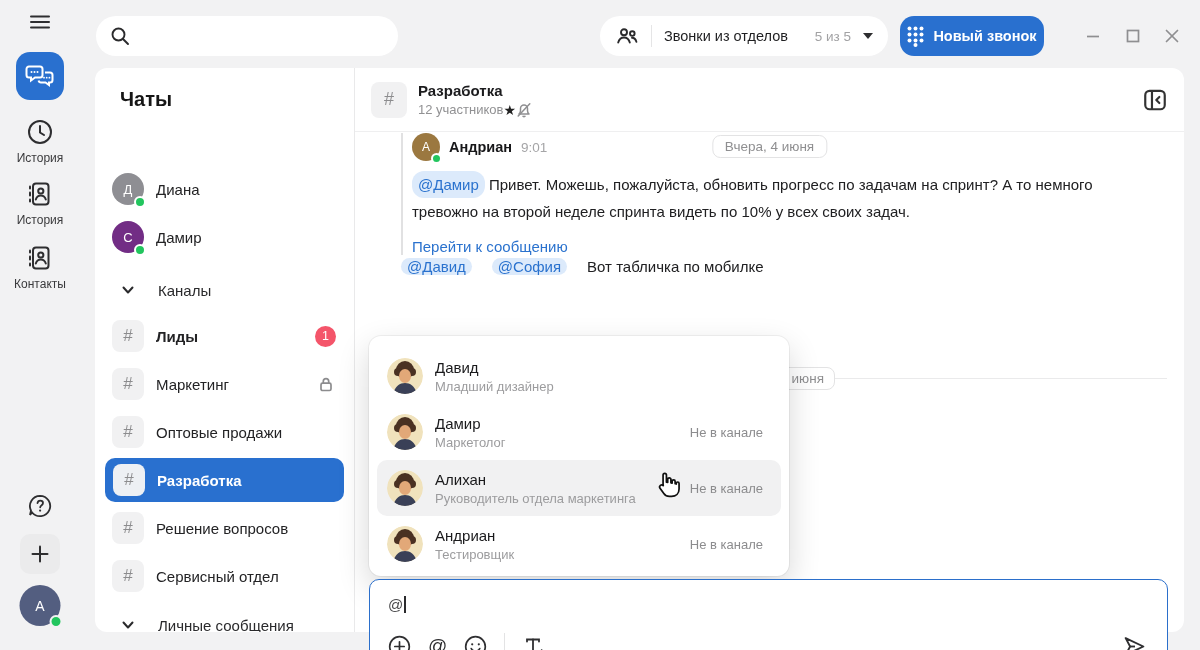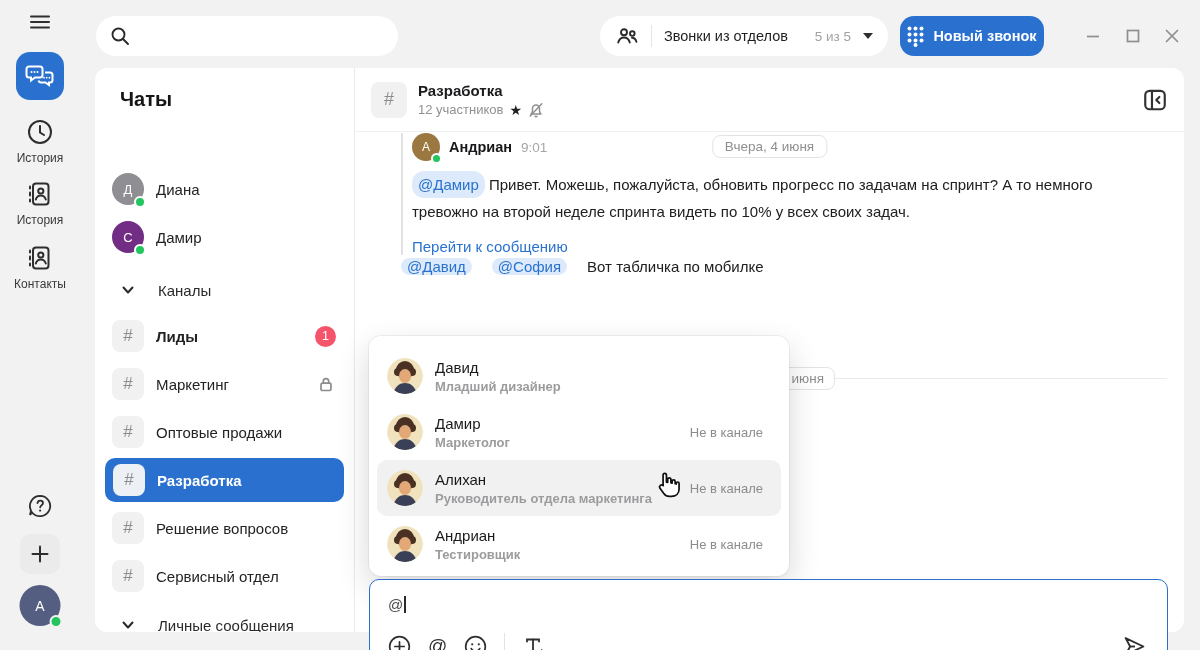--- a/index.html
+++ b/index.html
@@ -84,21 +84,21 @@
   .r-serv { top:492px; height:32px; } .r-dm  { top:545px; }
 
   
   .main { position:absolute; left:354px; top:68px; width:830px; height:564px; background:#fff;
     border-radius:0 12px 12px 0; border-left:1px solid #E9E9EA; }
   .chat-head { position:absolute; top:0; left:0; right:0; height:64px; border-bottom:1px solid #EFEFF0;
     display:flex; align-items:center; padding:0 16px; }
   .chat-head .hash-sq { margin-left:0; width:36px; height:36px; font-size:18px; }
   .ch-titles { margin-left:11px; display:flex; flex-direction:column; gap:3px; }
   .ch-title { font-size:15px; font-weight:700; color:#1B1B1D; }
-  .ch-sub { display:flex; align-items:center; gap:6px; font-size:13px; color:#919193; }
+  .ch-sub { display:flex; align-items:center; font-size:13px; color:#919193; }
   .star { color:#222; font-size:14px; line-height:1; cursor:pointer; }
   .collapse-btn { margin-left:auto; cursor:pointer; }
 
   .messages { position:absolute; top:64px; left:0; right:0; bottom:0; }
   .date-pill { background:#fff; border:1px solid #E3E3E4; border-radius:8px; padding:3px 12px;
     font-size:13.5px; color:#8F8F91; white-space:nowrap; }
   .dp-1 { position:absolute; top:3px; left:50%; transform:translateX(-50%); }
   .quote { position:absolute; top:1px; left:46px; width:740px; border-left:2px solid #E1E1E2; padding-left:9px; }
   .q-head { display:flex; align-items:center; gap:9px; }
   .msg-av { width:28px; height:28px; border-radius:50%; background:#9B7840; position:relative; flex:none;
@@ -120,21 +120,21 @@
   
   .popup { position:absolute; left:14px; top:204px; width:420px; height:240px; background:#fff;
     border-radius:12px; box-shadow:0 0 0 1px rgba(0,0,0,.05), 0 12px 32px rgba(0,0,0,.16);
     padding-top:12px; z-index:5; }
   .p-row { height:56px; margin:0 8px; border-radius:10px; display:flex; align-items:center;
     padding:0 10px; cursor:pointer; }
   .p-row.hovered { background:#F1F1F2; }
   .p-av { width:36px; height:36px; border-radius:50%; overflow:hidden; flex:none; }
   .p-col { margin-left:12px; display:flex; flex-direction:column; gap:3px; }
   .p-name { font-size:15px; color:#1A1A1C; }
-  .p-role { font-size:13px; color:#9C9C9E;font-weight:bold; }
+  .p-role { font-size:13px; color:#9C9C9E; }
   .p-status { margin-left:auto; font-size:13px; color:#8C8C8E; padding-right:8px; }
   .cursor-hand { position:absolute; left:298px; top:338px; z-index:9; }
 
   
   .composer { position:absolute; left:14px; top:447px; width:799px; height:94px; border:1.5px solid #2B6FCB;
     border-radius:10px; background:#fff; z-index:6; }
   .comp-val { position:absolute; top:16px; left:18px; font-size:15px; color:#4A4A4C; display:flex;
     align-items:center; }
   .caret-bar { display:inline-block; width:1.5px; height:17px; background:#2b2b2d; margin-left:1px;
     animation: blink 1s steps(1) infinite; }

